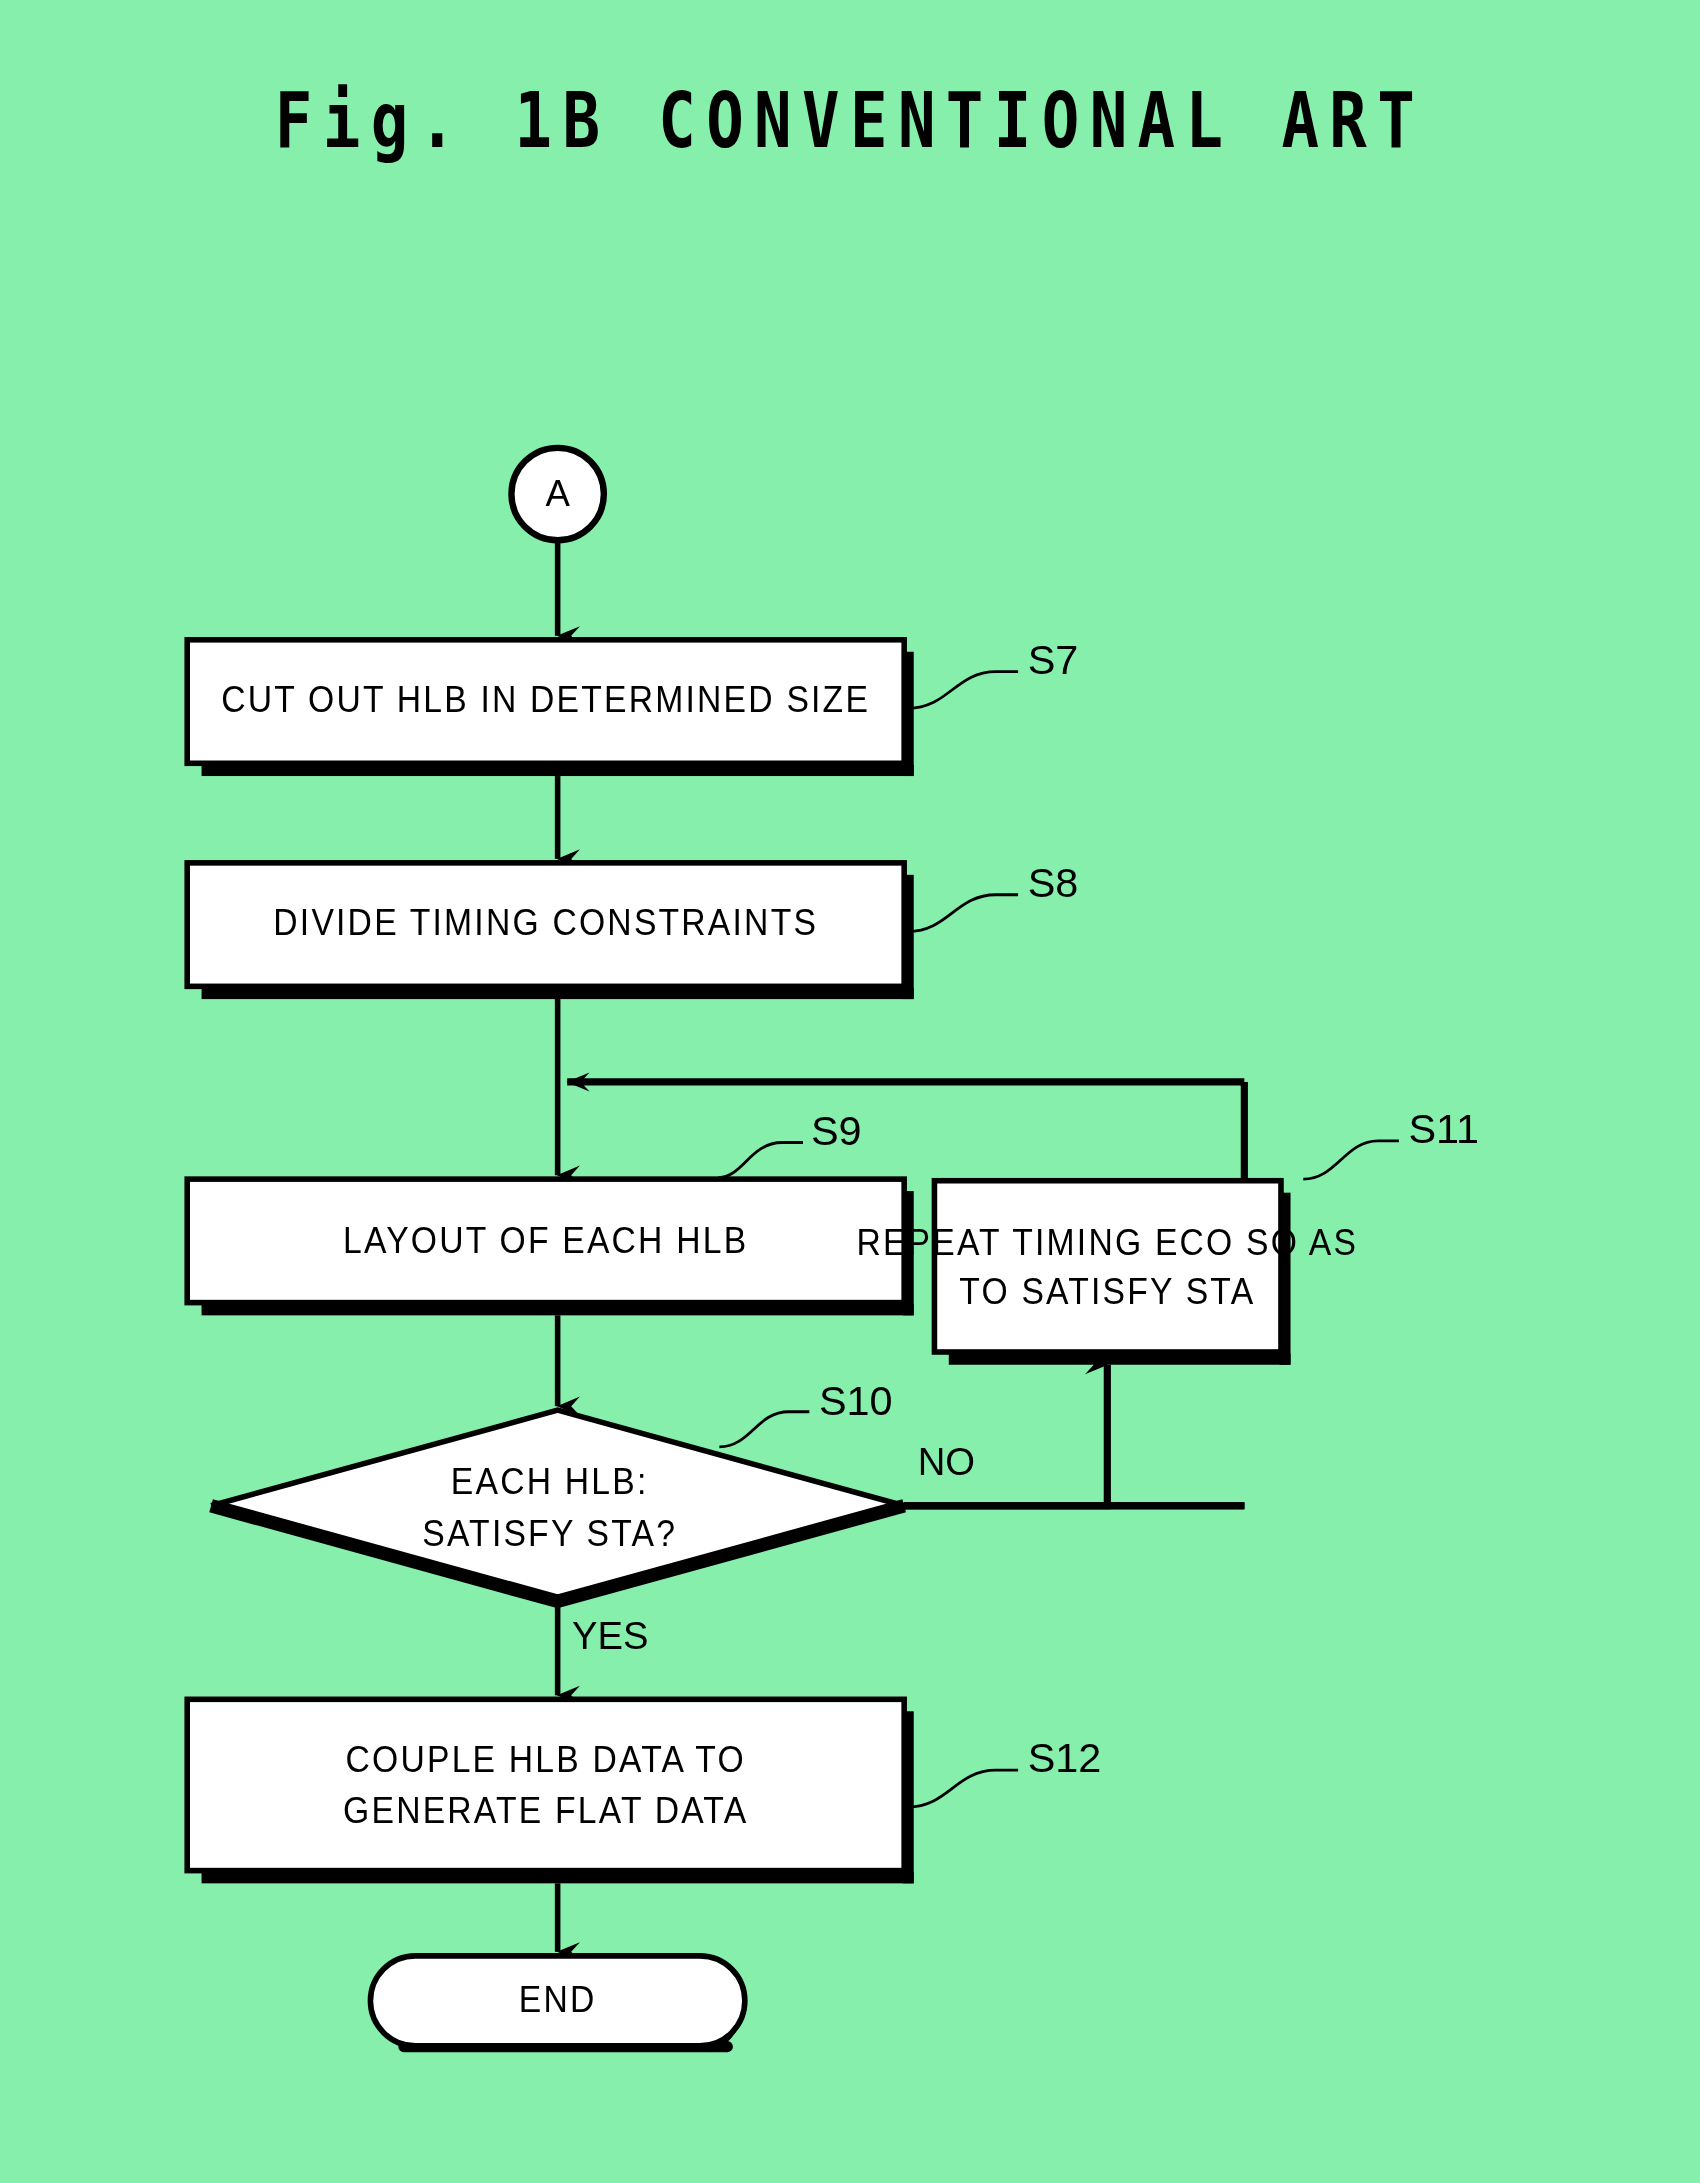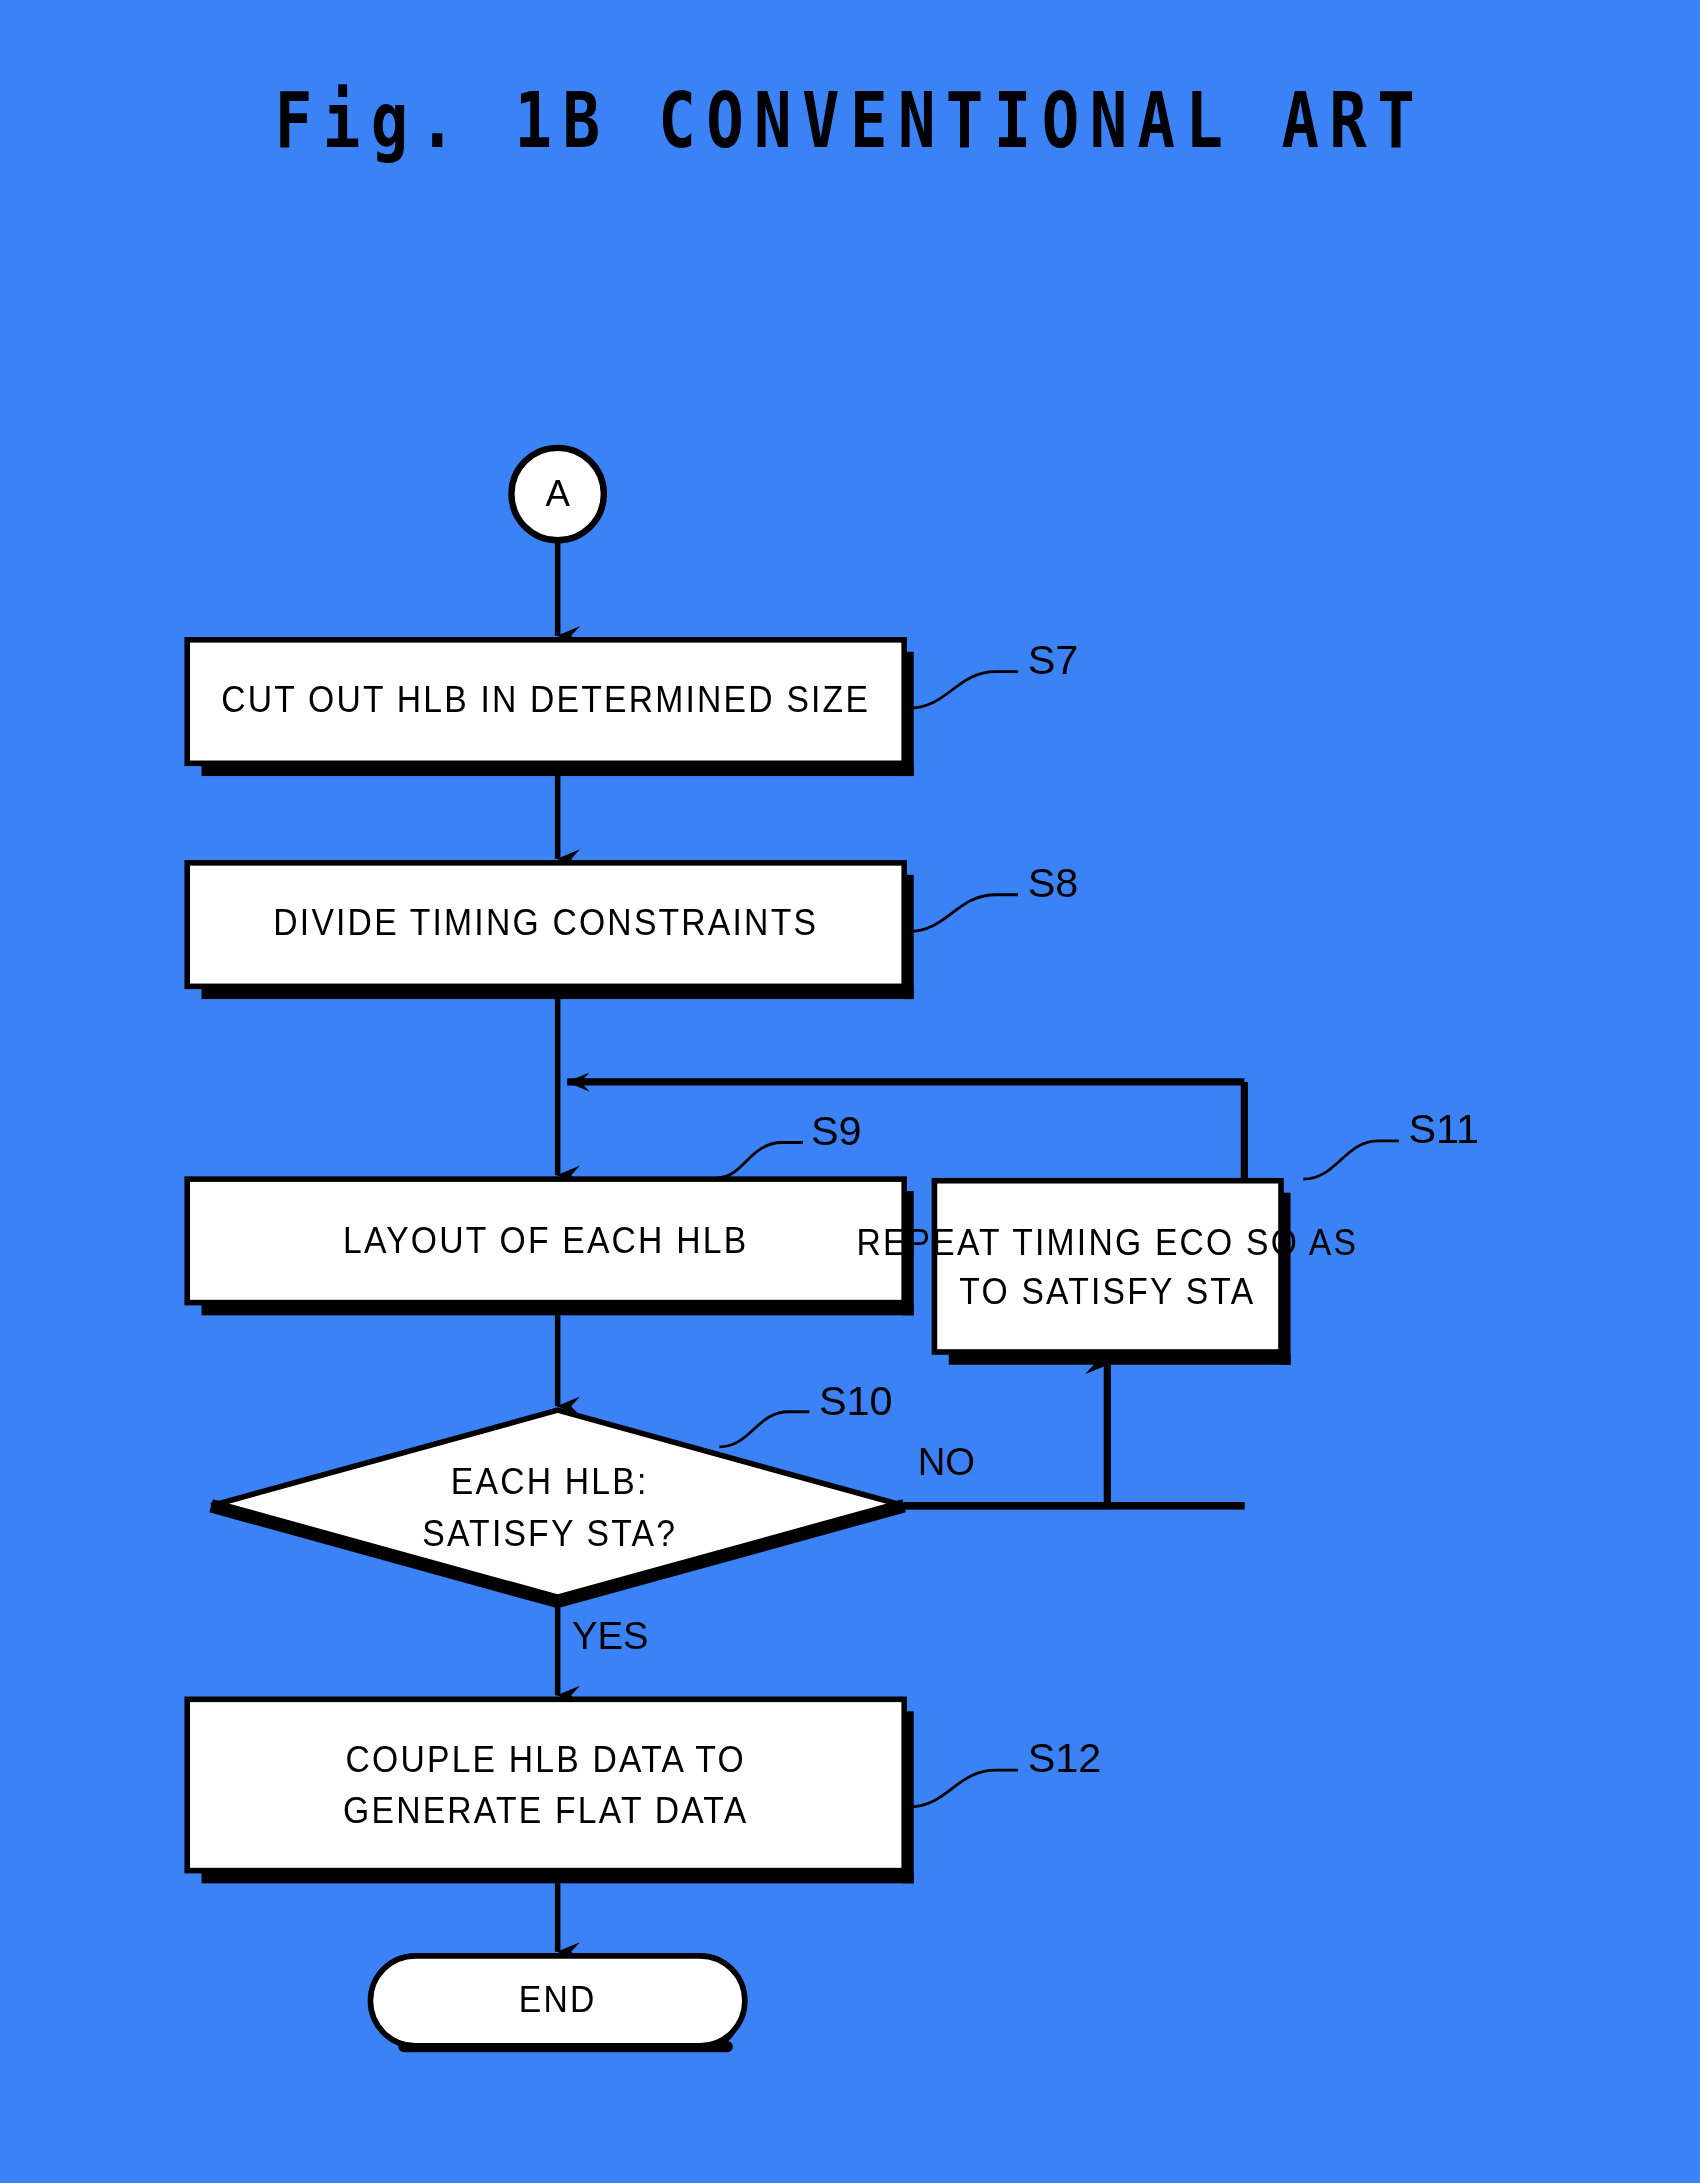--- a/index.html
+++ b/index.html
@@ -11,21 +11,21 @@
   body {
     width: 1700px;
     height: 2183px;
     overflow: hidden;
     font-family: "Liberation Sans", sans-serif;
   }
   #page {
     position: relative;
     width: 1700px;
     height: 2183px;
-    background: #3b82f6;
+    background: #86efac;
   }
   #figure-title {
     position: absolute;
     left: 0;
     top: 76px;
     width: 1700px;
     text-align: center;
     font-family: "DejaVu Sans Mono", monospace;
     font-size: 76px;
     font-weight: 700;

